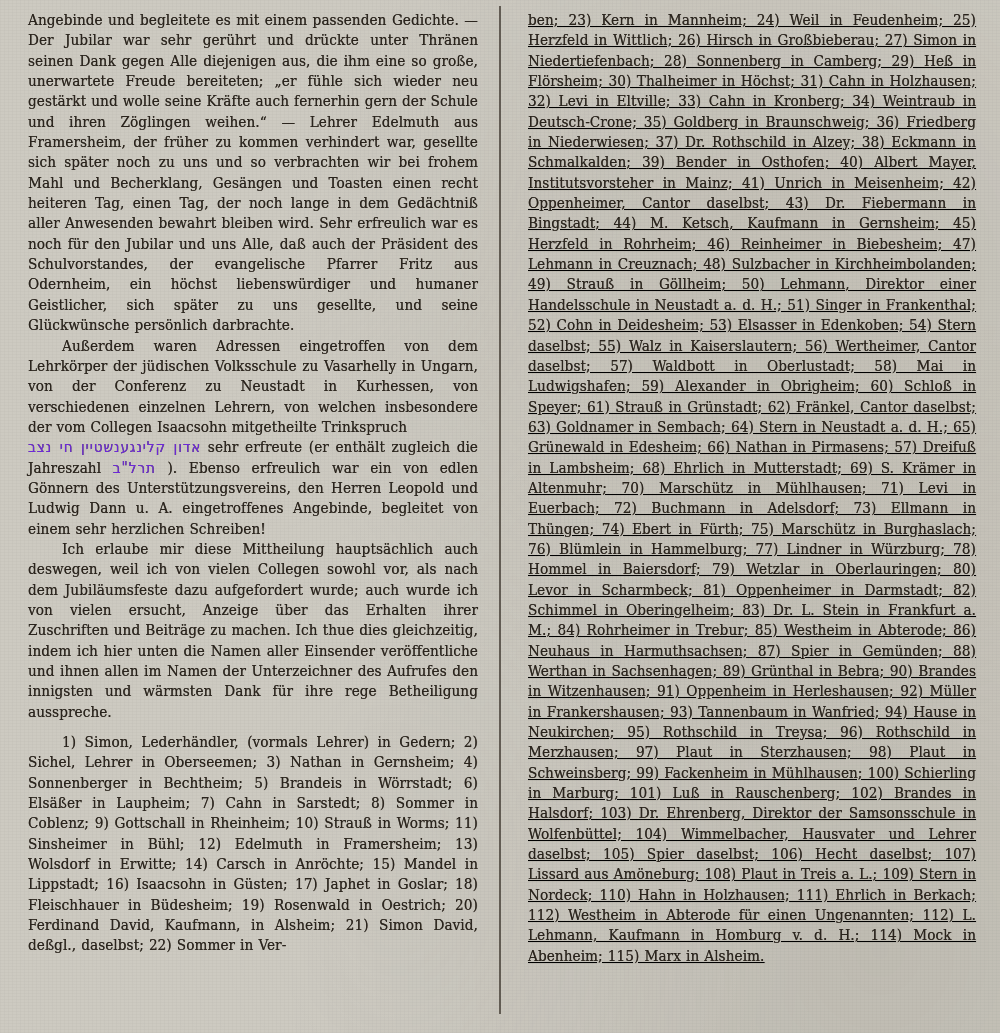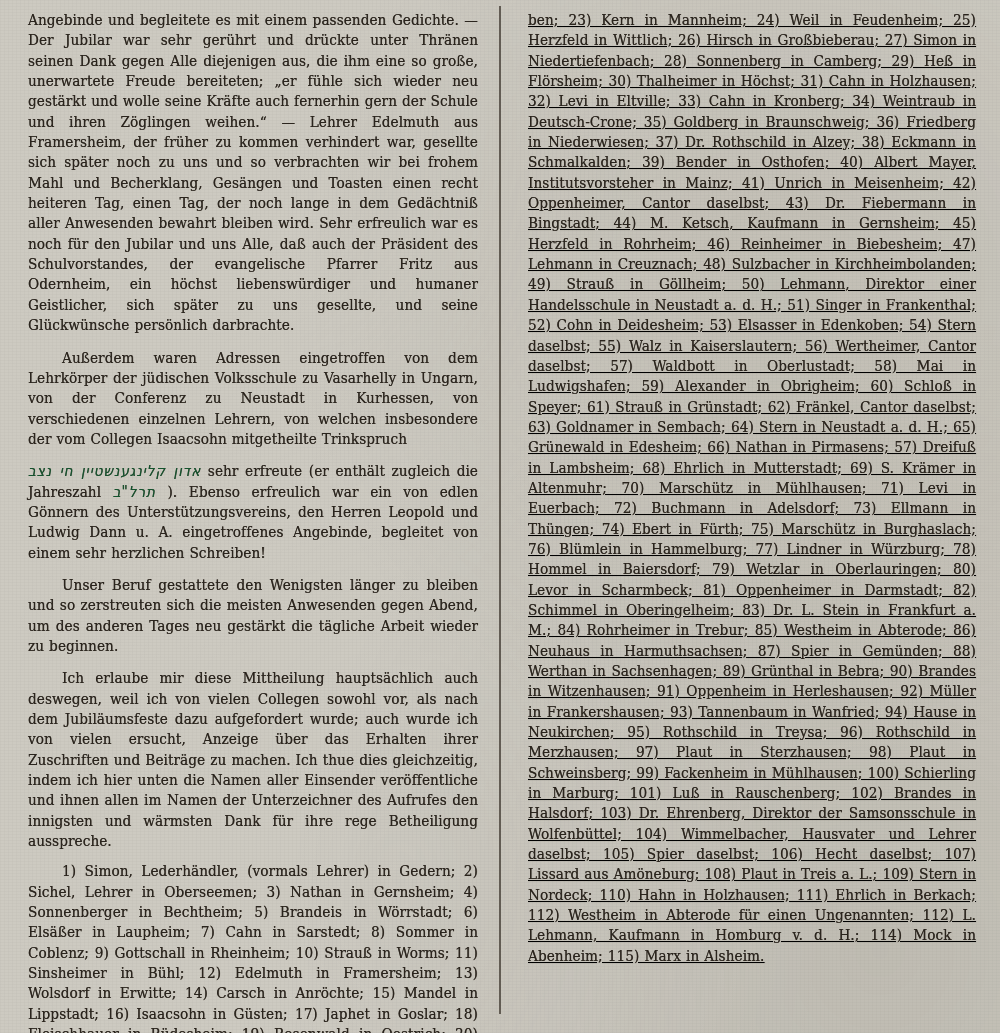--- a/index.html
+++ b/index.html
@@ -82,21 +82,21 @@
     letter-spacing: 0.1px;
     font-stretch: condensed;
     word-spacing: 0.6px;
     -webkit-font-smoothing: none;
     text-shadow: 0 0 0.6px rgba(40,34,28,0.55), 0.3px 0.2px 0.4px rgba(60,52,44,0.35);
   }
   p.fr {
     margin: 0 0 0 0;
   }
   p.fr + p.fr {
-    margin-top: 12px;
+    margin-top: 0;
   }
   .indent {
     text-indent: 34px;
   }
   .hang {
     text-indent: 0;
   }
   .sig {
     display: inline-block;
     font-weight: bold;
@@ -105,22 +105,21 @@
   .sigline {
     text-align: right;
     margin-top: 0;
   }
   .hebrew {
     font-family: "DejaVu Sans", sans-serif;
     font-size: 15px;
     letter-spacing: 1px;
     direction: rtl;
     unicode-bidi: isolate;
-    color: #14532d;
-    font-style: italic;
+    color: #6d28d9;
   }
   .spacer-s { height: 10px; }
 </style>
 </head>
 <body>
 
 <div id="page">
 
   <div class="divider"></div>
 
@@ -128,21 +127,20 @@
 
     <div class="col left">
       <p class="fr hang">Angebinde und begleitete es mit einem passenden Gedichte. — Der Jubilar war sehr gerührt und drückte unter Thränen seinen Dank gegen Alle diejenigen aus, die ihm eine so große, unerwartete Freude bereiteten; „er fühle sich wieder neu gestärkt und wolle seine Kräfte auch fernerhin gern der Schule und ihren Zöglingen weihen.“ — Lehrer Edelmuth aus Framersheim, der früher zu kommen verhindert war, gesellte sich später noch zu uns und so verbrachten wir bei frohem Mahl und Becherklang, Gesängen und Toasten einen recht heiteren Tag, einen Tag, der noch lange in dem Gedächtniß aller Anwesenden bewahrt bleiben wird. Sehr erfreulich war es noch für den Jubilar und uns Alle, daß auch der Präsident des Schulvorstandes, der evangelische Pfarrer Fritz aus Odernheim, ein höchst liebenswürdiger und humaner Geistlicher, sich später zu uns gesellte, und seine Glückwünsche persönlich darbrachte.</p>
       <p class="fr indent">Außerdem waren Adressen eingetroffen von dem Lehrkörper der jüdischen Volksschule zu Vasarhelly in Ungarn, von der Conferenz zu Neustadt in Kurhessen, von verschiedenen einzelnen Lehrern, von welchen insbesondere der vom Collegen Isaacsohn mitgetheilte Trinkspruch</p>
       <p class="fr hang">
         <span class="hebrew">אדון קלינגענשטיין חי נצב</span>
         <span>sehr erfreute (er enthält zugleich die Jahreszahl</span>
         <span class="hebrew">תרל"ב</span>
         <span>). Ebenso erfreulich war ein von edlen Gönnern des Unterstützungsvereins, den Herren Leopold und Ludwig Dann u. A. eingetroffenes Angebinde, begleitet von einem sehr herzlichen Schreiben!</span>
       </p>
-      <p class="fr indent">Unser Beruf gestattete den Wenigsten länger zu bleiben und so zerstreuten sich die meisten Anwesenden gegen Abend, um des anderen Tages neu gestärkt die tägliche Arbeit wieder zu beginnen.</p>
       <p class="fr indent">Ich erlaube mir diese Mittheilung hauptsächlich auch deswegen, weil ich von vielen Collegen sowohl vor, als nach dem Jubiläumsfeste dazu aufgefordert wurde; auch wurde ich von vielen ersucht, Anzeige über das Erhalten ihrer Zuschriften und Beiträge zu machen. Ich thue dies gleichzeitig, indem ich hier unten die Namen aller Einsender veröffentliche und ihnen allen im Namen der Unterzeichner des Aufrufes den innigsten und wärmsten Dank für ihre rege Betheiligung ausspreche.</p>
       <div class="spacer-s"></div>
       <p class="fr indent">1) Simon, Lederhändler, (vormals Lehrer) in Gedern; 2) Sichel, Lehrer in Oberseemen; 3) Nathan in Gernsheim; 4) Sonnenberger in Bechtheim; 5) Brandeis in Wörrstadt; 6) Elsäßer in Laupheim; 7) Cahn in Sarstedt; 8) Sommer in Coblenz; 9) Gottschall in Rheinheim; 10) Strauß in Worms; 11) Sinsheimer in Bühl; 12) Edelmuth in Framersheim; 13) Wolsdorf in Erwitte; 14) Carsch in Anröchte; 15) Mandel in Lippstadt; 16) Isaacsohn in Güsten; 17) Japhet in Goslar; 18) Fleischhauer in Büdesheim; 19) Rosenwald in Oestrich; 20) Ferdinand David, Kaufmann, in Alsheim; 21) Simon David, deßgl., daselbst; 22) Sommer in Ver-</p>
     </div>
 
     <div class="col right">
       <p class="fr hang">ben; 23) Kern in Mannheim; 24) Weil in Feudenheim; 25) Herzfeld in Wittlich; 26) Hirsch in Großbieberau; 27) Simon in Niedertiefenbach; 28) Sonnenberg in Camberg; 29) Heß in Flörsheim; 30) Thalheimer in Höchst; 31) Cahn in Holzhausen; 32) Levi in Eltville; 33) Cahn in Kronberg; 34) Weintraub in Deutsch-Crone; 35) Goldberg in Braunschweig; 36) Friedberg in Niederwiesen; 37) Dr. Rothschild in Alzey; 38) Eckmann in Schmalkalden; 39) Bender in Osthofen; 40) Albert Mayer, Institutsvorsteher in Mainz; 41) Unrich in Meisenheim; 42) Oppenheimer, Cantor daselbst; 43) Dr. Fiebermann in Bingstadt; 44) M. Ketsch, Kaufmann in Gernsheim; 45) Herzfeld in Rohrheim; 46) Reinheimer in Biebesheim; 47) Lehmann in Creuznach; 48) Sulzbacher in Kirchheimbolanden; 49) Strauß in Göllheim; 50) Lehmann, Direktor einer Handelsschule in Neustadt a. d. H.; 51) Singer in Frankenthal; 52) Cohn in Deidesheim; 53) Elsasser in Edenkoben; 54) Stern daselbst; 55) Walz in Kaiserslautern; 56) Wertheimer, Cantor daselbst; 57) Waldbott in Oberlustadt; 58) Mai in Ludwigshafen; 59) Alexander in Obrigheim; 60) Schloß in Speyer; 61) Strauß in Grünstadt; 62) Fränkel, Cantor daselbst; 63) Goldnamer in Sembach; 64) Stern in Neustadt a. d. H.; 65) Grünewald in Edesheim; 66) Nathan in Pirmasens; 57) Dreifuß in Lambsheim; 68) Ehrlich in Mutterstadt; 69) S. Krämer in Altenmuhr; 70) Marschütz in Mühlhausen; 71) Levi in Euerbach; 72) Buchmann in Adelsdorf; 73) Ellmann in Thüngen; 74) Ebert in Fürth; 75) Marschütz in Burghaslach; 76) Blümlein in Hammelburg; 77) Lindner in Würzburg; 78) Hommel in Baiersdorf; 79) Wetzlar in Oberlauringen; 80) Levor in Scharmbeck; 81) Oppenheimer in Darmstadt; 82) Schimmel in Oberingelheim; 83) Dr. L. Stein in Frankfurt a. M.; 84) Rohrheimer in Trebur; 85) Westheim in Abterode; 86) Neuhaus in Harmuthsachsen; 87) Spier in Gemünden; 88) Werthan in Sachsenhagen; 89) Grünthal in Bebra; 90) Brandes in Witzenhausen; 91) Oppenheim in Herleshausen; 92) Müller in Frankershausen; 93) Tannenbaum in Wanfried; 94) Hause in Neukirchen; 95) Rothschild in Treysa; 96) Rothschild in Merzhausen; 97) Plaut in Sterzhausen; 98) Plaut in Schweinsberg; 99) Fackenheim in Mühlhausen; 100) Schierling in Marburg; 101) Luß in Rauschenberg; 102) Brandes in Halsdorf; 103) Dr. Ehrenberg, Direktor der Samsonsschule in Wolfenbüttel; 104) Wimmelbacher, Hausvater und Lehrer daselbst; 105) Spier daselbst; 106) Hecht daselbst; 107) Lissard aus Amöneburg; 108) Plaut in Treis a. L.; 109) Stern in Nordeck; 110) Hahn in Holzhausen; 111) Ehrlich in Berkach; 112) Westheim in Abterode für einen Ungenannten; 112) L. Lehmann, Kaufmann in Homburg v. d. H.; 114) Mock in Abenheim; 115) Marx in Alsheim.</p>
     </div>
 
   </div>

